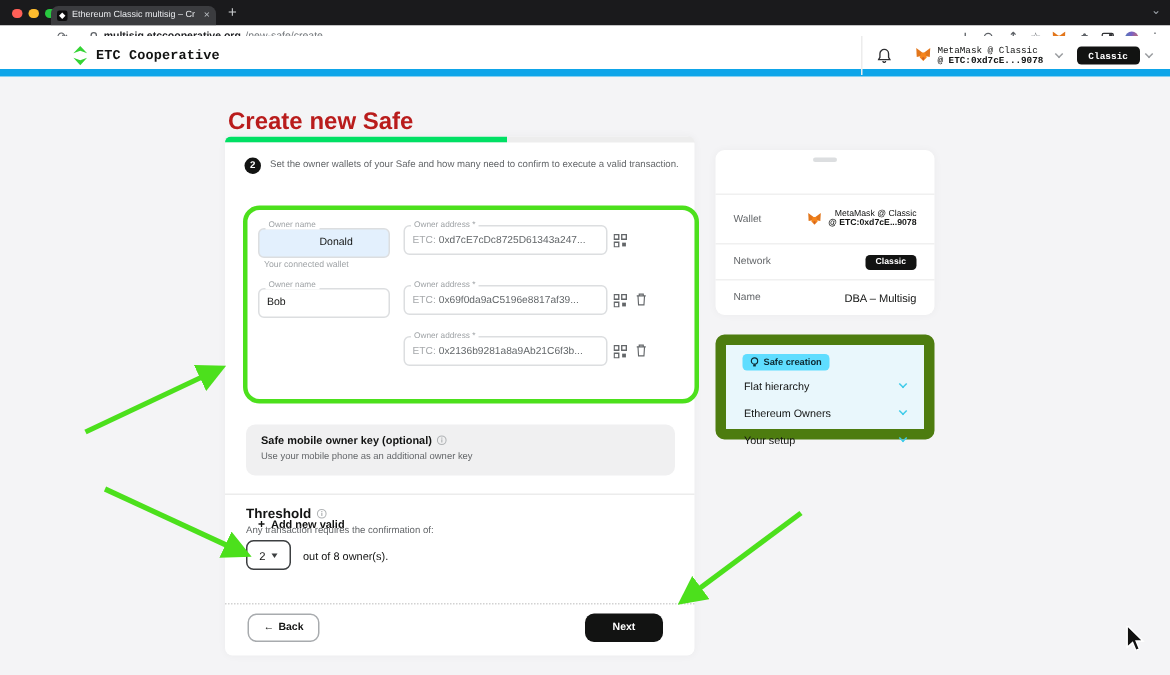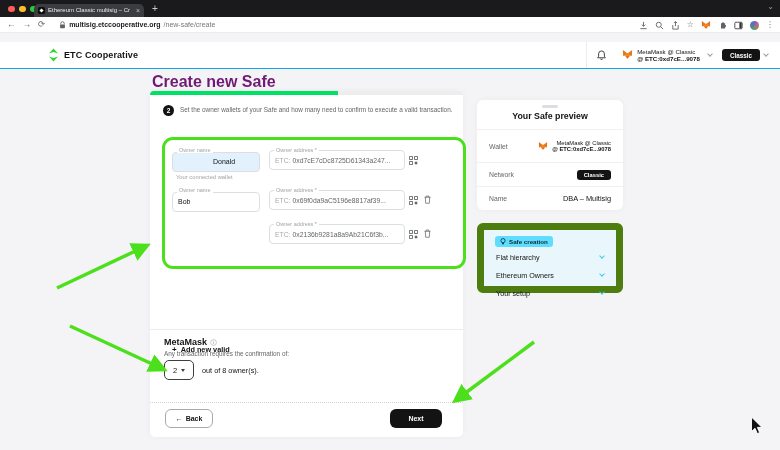--- a/index.html
+++ b/index.html
@@ -23,34 +23,34 @@
   .urlbox { display:flex; align-items:center; gap:3px; margin-left:14px; }
   .url-domain { font-size:7px; color:#202124; font-weight:bold; }
   .url-path { font-size:7px; color:#74787c; }
   .tb-right { position:absolute; right:6px; top:0; height:16px; display:flex; align-items:center; gap:7px; }
   .tb-right svg { display:block; }
   .star-ic { color:#5f6368; font-size:8px; line-height:1; }
   .avatar { width:9px; height:9px; border-radius:50%; background:conic-gradient(#7b61c4,#c46a6a,#5f9e62,#4a7ab5,#7b61c4); }
   .dots { color:#5f6368; font-size:8px; line-height:1; }
 
   
-  .appheader { position:absolute; left:0; top:42px; width:780px; height:27px; background:#fff; border-bottom:1px solid #0ea5e9; }
+  .appheader { position:absolute; left:0; top:24px; width:780px; height:27px; background:#fff; border-bottom:5px solid #0ea5e9;font-family:Liberation Mono, monospace; }
   .brand { position:absolute; left:48px; top:6px; display:flex; align-items:center; gap:5px; }
   .brand-name { font-size:9px; font-weight:bold; color:#121312; letter-spacing:.1px; }
   .hdr-right { position:absolute; right:8px; top:0; height:26px; display:flex; align-items:center; }
   .bell-wrap { border-left:1px solid #ececec; height:26px; display:flex; align-items:center; padding:0 10px; }
   .wallet-chip { display:flex; align-items:center; gap:4px; padding:0 6px; }
   .wallet-lines { display:flex; flex-direction:column; align-items:flex-start; }
   .wl1 { font-size:6.2px; color:#121312; }
   .wl2 { font-size:6.2px; color:#121312; font-weight:bold; }
   .chev { width:4px; height:4px; border-right:1.2px solid #9a9da0; border-bottom:1.2px solid #9a9da0; transform:rotate(45deg); margin:0 4px 2px 4px; }
   .net-pill { background:#121312; color:#fff; font-size:6.3px; font-weight:bold; padding:2.5px 8px; border-radius:3px; }
 
   
-  .page-title { position:absolute; left:152px; top:73px; font-size:16px; font-weight:bold; color:#701a75; }
+  .page-title { position:absolute; left:152px; top:73px; font-size:16px; font-weight:bold; color:#b91c1c; }
   .card { position:absolute; left:150px; top:91px; width:313px; height:346px; background:#fff; border-radius:5px; box-shadow:0 0 6px rgba(0,0,0,.04); }
   .progress { position:absolute; left:0; top:0; width:100%; height:3.5px; background:#ededed; border-radius:5px 5px 0 0; overflow:hidden; }
   .progress i { display:block; width:60%; height:100%; background:#00e064; }
   .step-head { position:absolute; left:13px; top:13px; display:flex; gap:6px; }
   .step-num { width:11px; height:11px; border-radius:50%; background:#121312; color:#fff; font-size:6.5px; font-weight:bold; display:flex; align-items:center; justify-content:center; flex:none; margin-top:1px; }
   .step-title { font-size:9.5px; font-weight:bold; color:#121312; }
   .step-sub { font-size:6.4px; color:#636669; margin-top:2px; width:278px; }
 
   .field { position:absolute; }
   .flabel { position:absolute; top:-2.5px; left:5px; font-size:5.5px; color:#9fa3a6; background:#fff; padding:0 2px; line-height:5px; z-index:2; white-space:nowrap; }
@@ -264,25 +264,36 @@
       </svg>
     <svg class="row-ic" style="left:273px; top:138px;" viewBox="0 0 10 12">
         <path d="M1 3h8M3.2 3V1.4h3.6V3M2.1 3l.5 8h4.8l.5-8" fill="none" stroke="#636669" stroke-width="1"></path>
       </svg>
 
     <div class="add-owner">
       <span class="add-plus">+</span>
       <span>Add new valid</span>
     </div>
 
+    <div class="graybox">
+      <div class="graybox-title">
+        <span>Safe mobile owner key (optional)</span>
+        <svg width="7" height="7" viewBox="0 0 8 8">
+            <circle cx="4" cy="4" r="3.3" fill="none" stroke="#b0b3b5" stroke-width="0.8"></circle>
+            <rect x="3.6" y="3.3" width="0.9" height="2.4" fill="#b0b3b5"></rect>
+            <rect x="3.6" y="1.9" width="0.9" height="0.9" fill="#b0b3b5"></rect>
+          </svg>
+      </div>
+      <div class="graybox-sub">Use your mobile phone as an additional owner key</div>
+    </div>
 
     <div class="divider" style="top:238px;"></div>
 
     <div class="th-title">
-      <span>MetaMask</span>
+      <span>Threshold</span>
       <svg width="7" height="7" viewBox="0 0 8 8">
           <circle cx="4" cy="4" r="3.3" fill="none" stroke="#b0b3b5" stroke-width="0.8"></circle>
           <rect x="3.6" y="3.3" width="0.9" height="2.4" fill="#b0b3b5"></rect>
           <rect x="3.6" y="1.9" width="0.9" height="0.9" fill="#b0b3b5"></rect>
         </svg>
     </div>
     <div class="th-sub">Any transaction requires the confirmation of:</div>
     <div class="th-select">
       <span class="th-val">2</span>
       <span class="caret"></span>
@@ -293,21 +304,20 @@
 
     <div class="btn-back">
       <span>←</span>
       <span>Back</span>
     </div>
     <div class="btn-next">Next</div>
   </div>
 
   <div class="preview">
     <span class="handle"></span>
-    <div class="pv-title">Your Safe preview</div>
     <div class="pv-row" style="top:29px; height:33px;">
       <span class="pv-label">Wallet</span>
       <span class="pv-wallet">
         <svg width="10" height="9" viewBox="0 0 16 15">
             <path fill="#e2761b" d="M1 0l6 4.5L6 8 1.5 9z"></path>
             <path fill="#e2761b" d="M15 0L9 4.5 10 8l4.5 1z"></path>
             <path fill="#f6851b" d="M6 4.5h4l1.5 5L8 13 4.5 9.5z"></path>
             <path fill="#cc6228" d="M6.5 10l1.5 2.4L9.5 10 8 9z"></path>
           </svg>
         <span class="pv-wlines">

